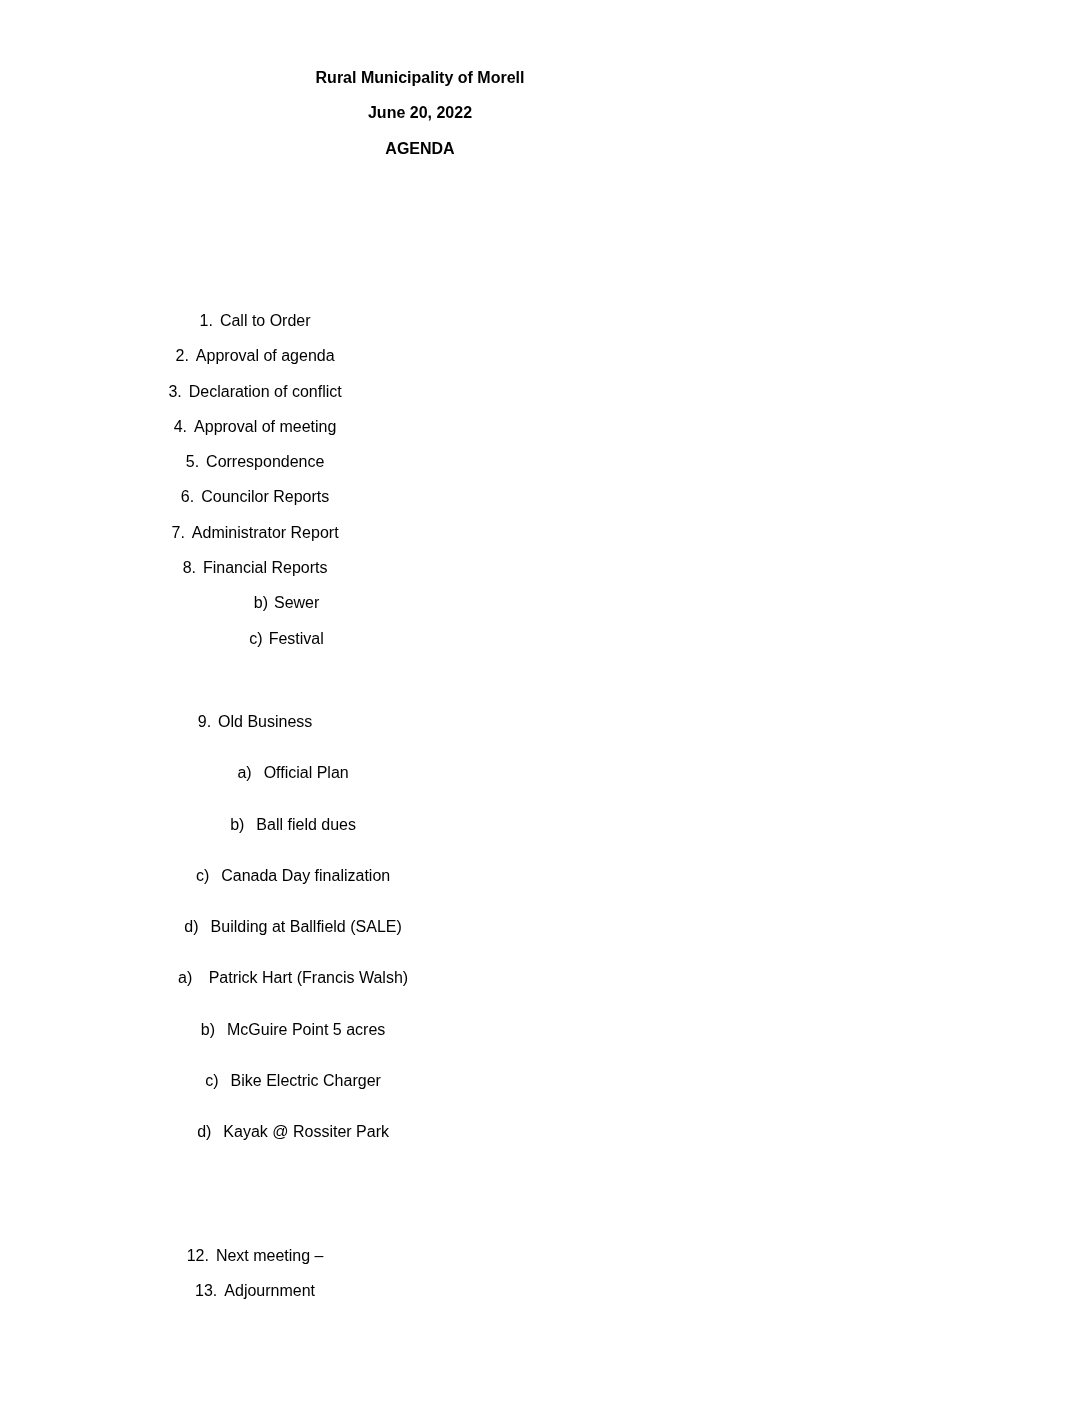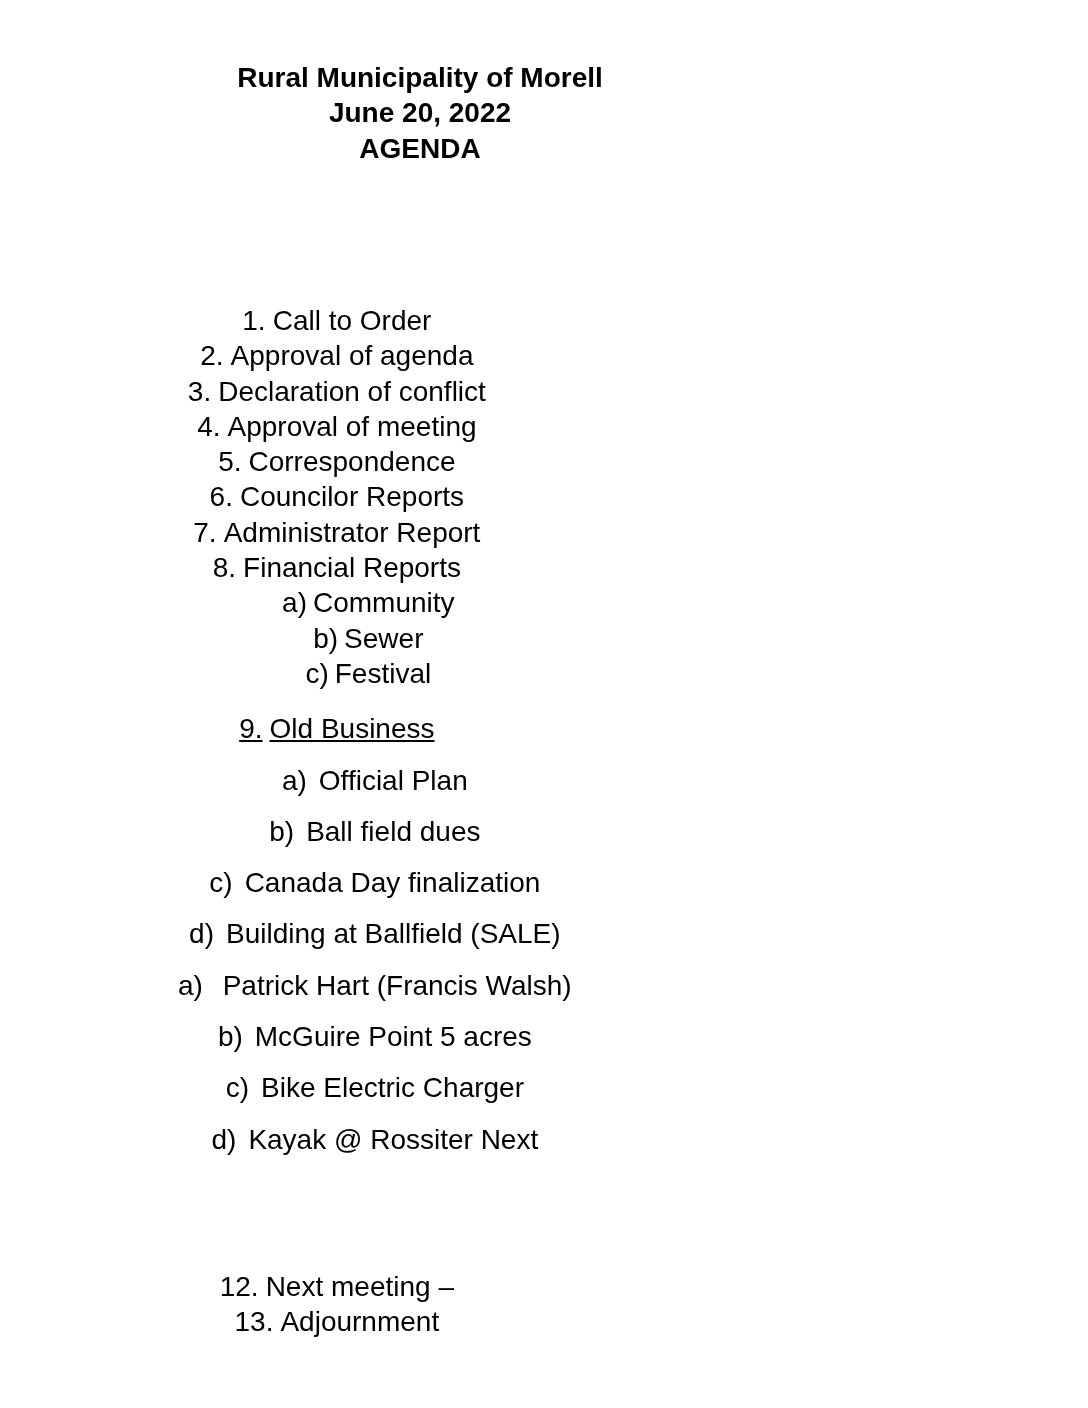--- a/index.html
+++ b/index.html
@@ -7,21 +7,21 @@
     padding: 0;
     background: #ffffff;
   }
   .page {
     position: relative;
     width: 1088px;
     height: 1408px;
     background: #ffffff;
     color: #000000;
     font-family: "Liberation Sans", sans-serif;
-    font-size: 28px;
+    font-size: 16px;
     overflow: hidden;
   }
   .doc-header {
     position: absolute;
     top: 60px;
     left: 0;
     width: 840px;
     text-align: center;
     font-weight: 700;
     line-height: 35.3px;
@@ -33,49 +33,48 @@
     line-height: 35.3px;
     font-weight: 400;
   }
   .row { white-space: pre; text-align: center; }
   .level-0 { padding-left: 0; }
   .level-1 { padding-left: 63px; }
   .level-2 { padding-left: 76px; margin-top: 16px; }
   .level-0 .marker { margin-right: 7px; }
   .level-1 .marker { margin-right: 6px; }
   .level-2 .marker { margin-right: 12px; }
-  .gap-1 { margin-top: 20px; text-decoration: underline; }
-  .gap-3 { margin-top: 112px; }
+  .gap-1 { margin-top: 48px; }
+  .gap-3 { margin-top: 88px; }
 </style>
 </head>
 <body>
 
 <div class="page">
   <div class="doc-header">
     <div class="doc-title">Rural Municipality of Morell</div>
     <div class="doc-date">June 20, 2022</div>
     <div class="doc-heading">AGENDA</div>
   </div>
   <div class="agenda" id="agenda-list">
       <div class="row level-0"><span class="marker">1.</span><span class="text">Call to Order</span></div>
       <div class="row level-0"><span class="marker">2.</span><span class="text">Approval of agenda</span></div>
       <div class="row level-0"><span class="marker">3.</span><span class="text">Declaration of conflict</span></div>
       <div class="row level-0"><span class="marker">4.</span><span class="text">Approval of meeting</span></div>
       <div class="row level-0"><span class="marker">5.</span><span class="text">Correspondence</span></div>
       <div class="row level-0"><span class="marker">6.</span><span class="text">Councilor Reports</span></div>
       <div class="row level-0"><span class="marker">7.</span><span class="text">Administrator Report</span></div>
       <div class="row level-0"><span class="marker">8.</span><span class="text">Financial Reports</span></div>
-      <div class="row level-1"><span class="marker">a)</span><span class="text">Community</span></div>
       <div class="row level-1"><span class="marker">b)</span><span class="text">Sewer</span></div>
       <div class="row level-1"><span class="marker">c)</span><span class="text">Festival</span></div>
       <div class="row level-0 gap-1"><span class="marker">9.</span><span class="text">Old Business</span></div>
       <div class="row level-2"><span class="marker">a)</span><span class="text">Official Plan</span></div>
       <div class="row level-2"><span class="marker">b)</span><span class="text">Ball field dues</span></div>
       <div class="row level-2"><span class="marker">c)</span><span class="text">Canada Day finalization</span></div>
       <div class="row level-2"><span class="marker">d)</span><span class="text">Building at Ballfield (SALE)</span></div>
       <div class="row level-2"><span class="marker">a)</span><span class="text"> Patrick Hart (Francis Walsh)</span></div>
       <div class="row level-2"><span class="marker">b)</span><span class="text">McGuire Point 5 acres</span></div>
       <div class="row level-2"><span class="marker">c)</span><span class="text">Bike Electric Charger</span></div>
-      <div class="row level-2"><span class="marker">d)</span><span class="text">Kayak @ Rossiter Next</span></div>
+      <div class="row level-2"><span class="marker">d)</span><span class="text">Kayak @ Rossiter Park</span></div>
       <div class="row level-0 gap-3"><span class="marker">12.</span><span class="text">Next meeting –</span></div>
       <div class="row level-0"><span class="marker">13.</span><span class="text">Adjournment</span></div>
     </div>
 </div>
 
 </body></html>

